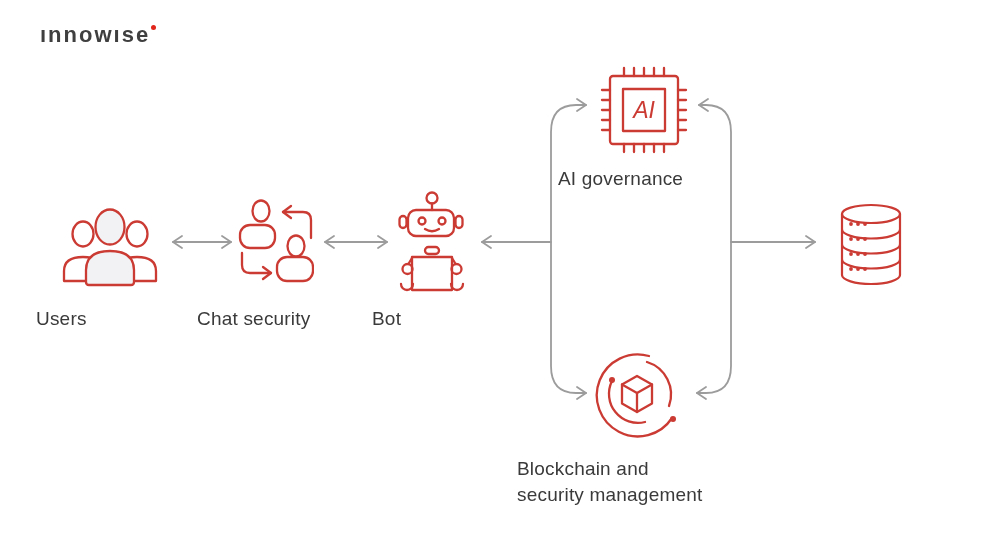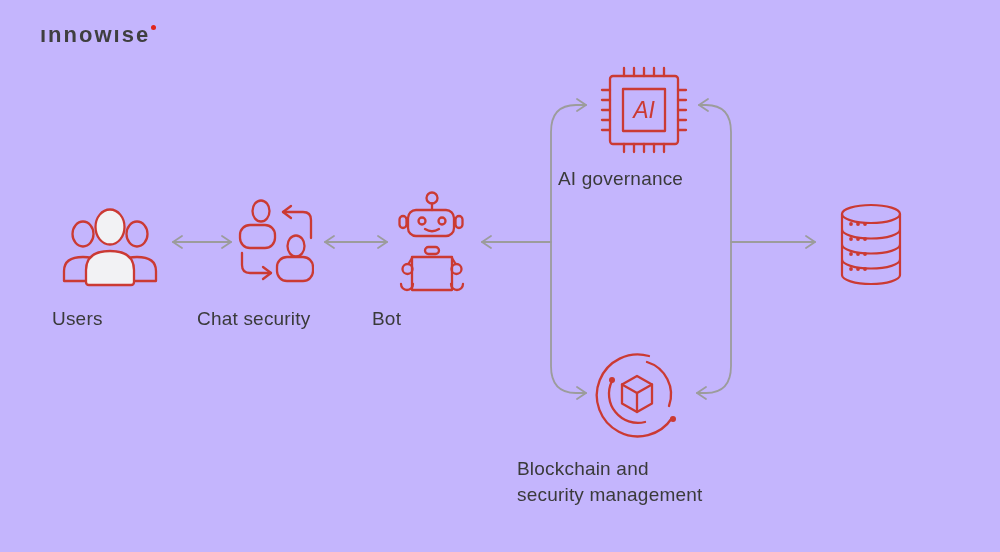--- a/index.html
+++ b/index.html
@@ -3,21 +3,21 @@
 <meta charset="utf-8">
 <style>
   html,body{margin:0;padding:0;}
   body{
     font-family:"Liberation Sans","DejaVu Sans",sans-serif;
     background:#e8e8ea;
   }
   .canvas{
     position:relative;
     width:1000px;height:552px;
-    background:#c4b5fd;
+    background:#ffffff;
     overflow:hidden;
   }
   .logo{
     position:absolute;left:40px;top:24px;
     font-size:22px;font-weight:700;letter-spacing:2px;
     color:#3F3F3F;line-height:22px;
   }
   .logo .dot{
     display:inline-block;width:5px;height:5px;border-radius:50%;
     background:#E1251B;vertical-align:top;margin:1px 0 0 1px;
@@ -85,21 +85,21 @@
   <svg class="node-icon" style="left:60px;top:206px" width="100" height="82" viewBox="0 0 100 82">
     <g class="red-stroke">
       <ellipse cx="23" cy="28" rx="10.5" ry="12.5"></ellipse>
       <path d="M4,75 V65 Q4,51 23,51 Q42,51 42,65 V75 Z"></path>
       <ellipse cx="77" cy="28" rx="10.5" ry="12.5"></ellipse>
       <path d="M58,75 V65 Q58,51 77,51 Q96,51 96,65 V75 Z"></path>
       <path class="bg-fill" d="M29,79 Q26,79 26,76 V64 Q26,45 50,45 Q74,45 74,64 V76 Q74,79 71,79 Z"></path>
       <ellipse class="bg-fill" cx="50" cy="21" rx="14.5" ry="17.5"></ellipse>
     </g>
   </svg>
-  <div class="node-label" style="left:52px;top:306px;width:140px">Users</div>
+  <div class="node-label" style="left:36px;top:306px;width:140px">Users</div>
 
   <svg class="node-icon" style="left:238px;top:198px" width="76" height="88" viewBox="0 0 76 88">
     <g class="red-stroke">
       <ellipse cx="23" cy="13" rx="8.5" ry="10.5"></ellipse>
       <rect x="2" y="27" width="35" height="23" rx="10"></rect>
       <path d="M73,40 V22 Q73,14 65,14 H45"></path>
       <path d="M53,8 L45,14 L53,20"></path>
       <ellipse cx="58" cy="48" rx="8.5" ry="10.5"></ellipse>
       <rect x="39" y="59" width="36" height="24" rx="10"></rect>
       <path d="M4,55 V67 Q4,75 12,75 H33"></path>

